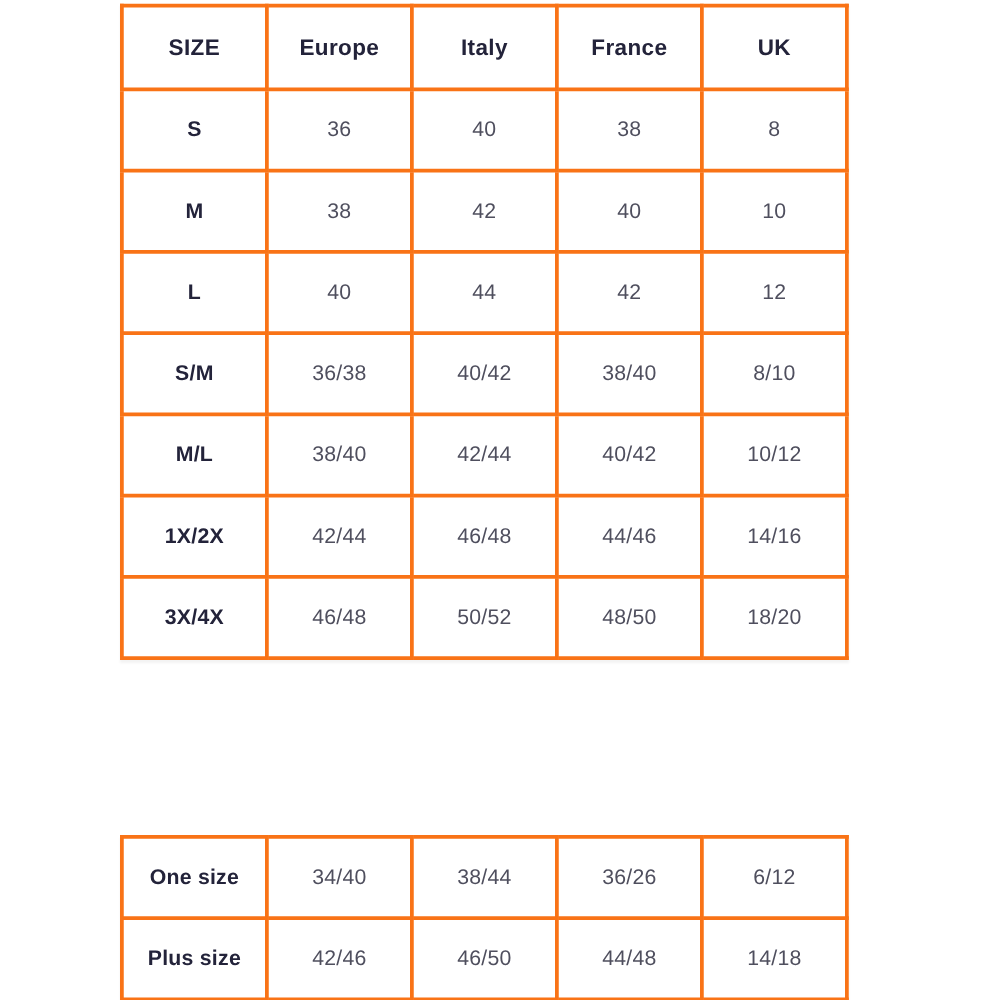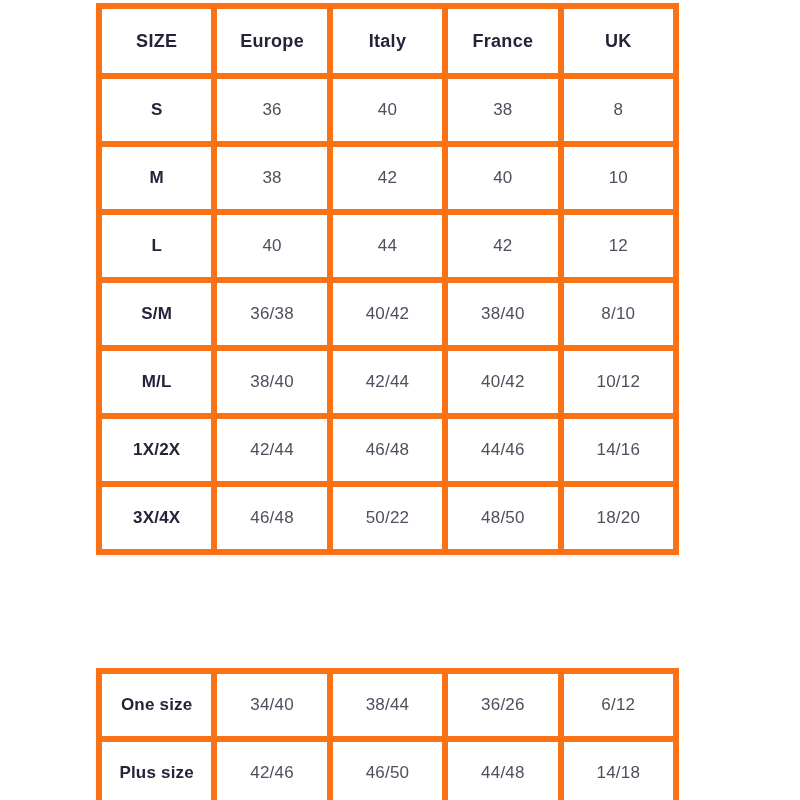--- a/index.html
+++ b/index.html
@@ -20,21 +20,21 @@
     left: 96px;
     width: 583px;
     border-collapse: collapse;
     table-layout: fixed;
     background: #ffffff;
     box-shadow: 0 2px 2px rgba(0,0,0,0.05);
   }
   table.size-table.main  { top: 3px; }
   table.size-table.extra { top: 668px; }
   .size-table th, .size-table td {
-    border: 6px solid #f97316;
+    border: 3px solid #f97316;
     text-align: center;
     vertical-align: middle;
     padding: 0;
     background: #ffffff;
   }
   .size-table th {
     height: 64px;
     font-size: 18px;
     font-weight: bold;
     color: #23233a;
@@ -107,21 +107,21 @@
         <tr>
           <td class="row-label">1X/2X</td>
           <td>42/44</td>
           <td>46/48</td>
           <td>44/46</td>
           <td>14/16</td>
         </tr>
         <tr>
           <td class="row-label">3X/4X</td>
           <td>46/48</td>
-          <td>50/22</td>
+          <td>50/52</td>
           <td>48/50</td>
           <td>18/20</td>
         </tr>
       </tbody>
   </table>
 
   <table class="size-table extra">
     <tbody id="extra-body">
         <tr>
           <td class="row-label">One size</td>

